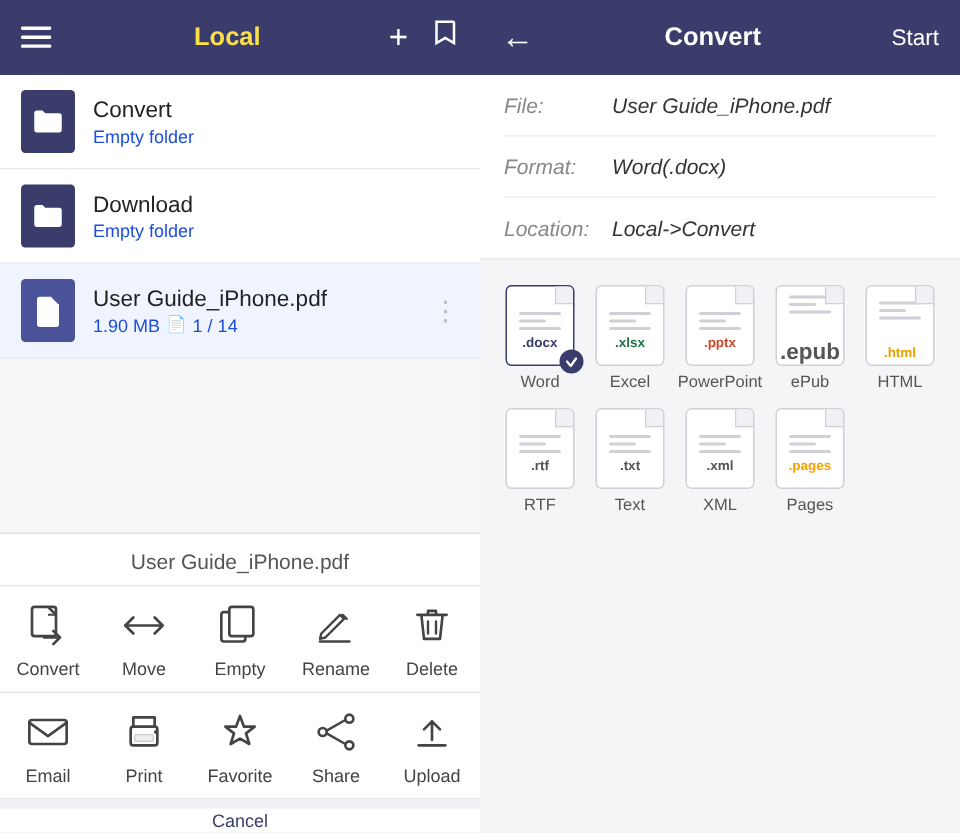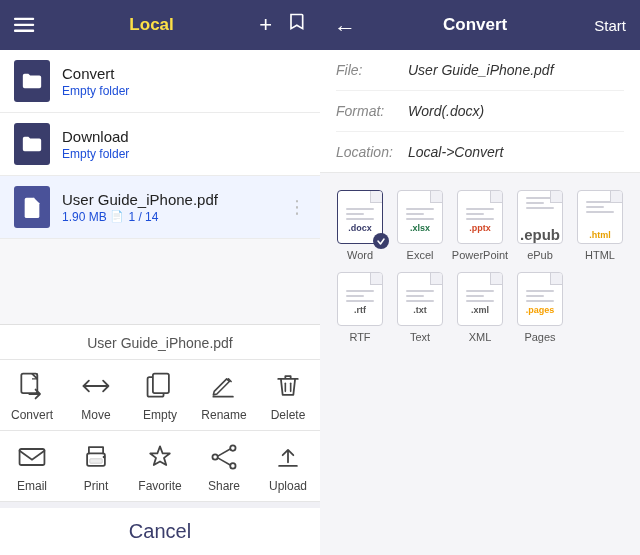--- a/index.html
+++ b/index.html
@@ -24,21 +24,21 @@
     .file-sub { font-size: 12px; color: #1d4ed8; margin-top: 2px; display: flex; align-items: center; gap: 4px; }
     .file-menu { color: #bbb; font-size: 18px; cursor: pointer; }
 
     
     .action-sheet { background: #f7f7f9; border-top: 1px solid #e0e0e0; }
     .action-sheet-title { text-align: center; font-size: 14px; color: #555; padding: 10px 0 8px; border-bottom: 1px solid #e5e5e5; background: #fff; }
     .action-row { display: flex; justify-content: space-around; padding: 8px 0; background: #fff; border-bottom: 1px solid #e5e5e5; }
     .action-btn { display: flex; flex-direction: column; align-items: center; gap: 4px; cursor: pointer; min-width: 54px; }
     .action-btn-icon { width: 36px; height: 36px; display: flex; align-items: center; justify-content: center; }
     .action-btn-label { font-size: 12px; color: #444; }
-    .action-cancel { text-align: center; padding: 12px 0; font-size: 20px; color: #3a3d6b; background: #fff; cursor: pointer; border-top: 6px solid #f0f0f5; }
+    .action-cancel { text-align: center; padding: 1px 0; font-size: 12px; color: #3a3d6b; background: #fff; cursor: pointer; border-top: 6px solid #f0f0f5; }
 
     
     .right-panel { width: 320px; height: 555px; background: #f5f5f8; display: flex; flex-direction: column; }
     .right-header { background: #3a3d6b; height: 50px; display: flex; align-items: center; justify-content: space-between; padding: 0 14px; }
     .right-header-back { color: #fff; font-size: 22px; cursor: pointer; }
     .right-header-title { color: #fff; font-size: 17px; font-weight: 600; }
     .right-header-start { color: #fff; font-size: 15px; font-weight: 500; cursor: pointer; }
 
     .convert-info { background: #fff; margin: 0; padding: 0 16px; border-bottom: 1px solid #e8e8e8; }
     .convert-row { display: flex; align-items: center; padding: 12px 0; border-bottom: 1px solid #f0f0f0; font-style: italic; }

